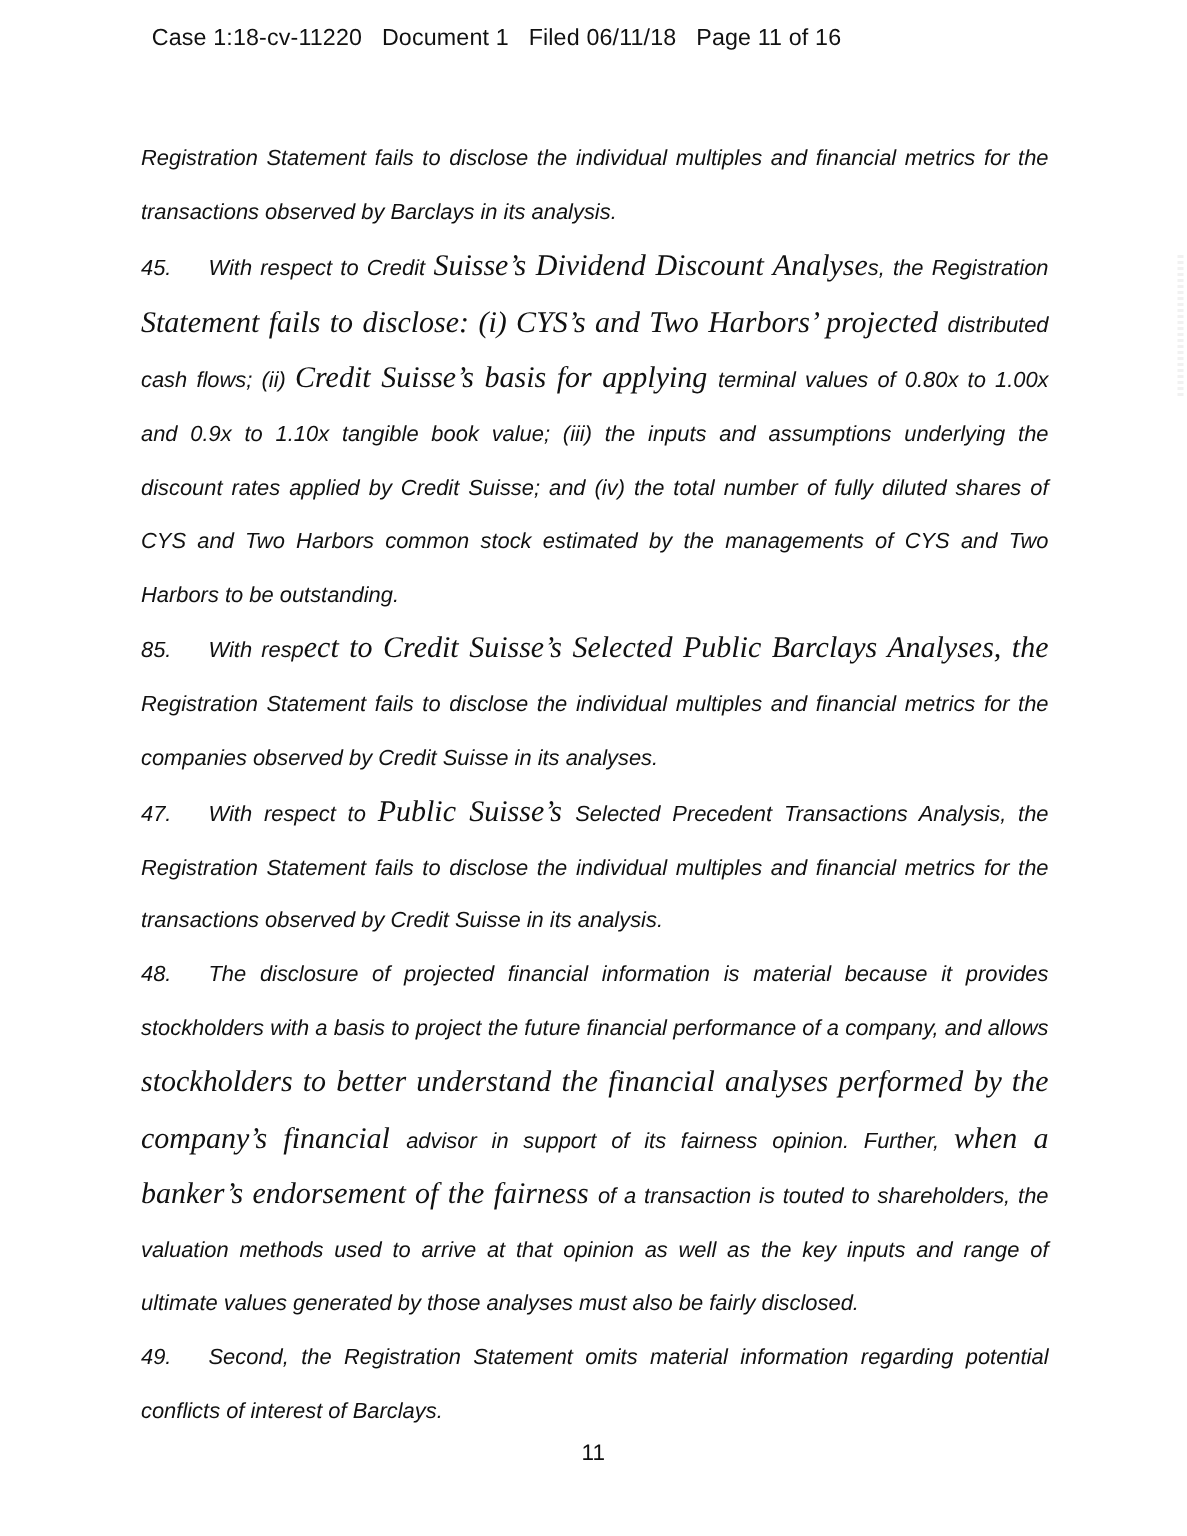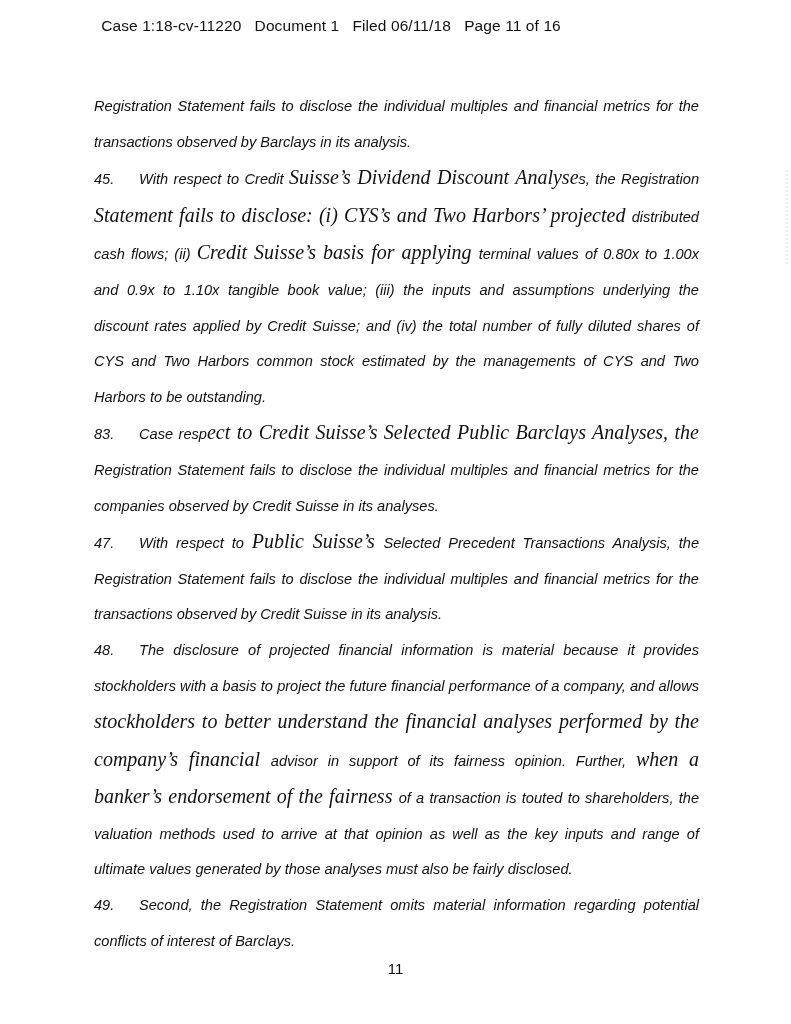--- a/index.html
+++ b/index.html
@@ -73,21 +73,21 @@
 <div class="body-text">
   <p class="para">
     <span>Registration Statement fails to disclose the individual multiples and financial metrics for the transactions observed by Barclays in its analysis.</span>
   </p>
 
   <p class="para">
     <span class="num">45.</span><span>With respect to Credit </span><span class="serif">Suisse’s Dividend Discount Analyse</span><span>s, the Registration </span><span class="serif">Statement fails to disclose: (i) CYS’s and Two Harbors’ projected </span><span>distributed cash flows; (ii) </span><span class="serif">Credit Suisse’s basis for applying </span><span>terminal values of 0.80x to 1.00x and 0.9x to 1.10x tangible book value; (iii) the inputs and assumptions underlying the discount rates applied by Credit Suisse; and (iv) the total number of fully diluted shares of CYS and Two Harbors common stock estimated by the managements of CYS and Two Harbors to be outstanding.</span>
   </p>
 
   <p class="para">
-    <span class="num">83.</span><span>Case resp</span><span class="serif">ect to Credit Suisse’s Selected Public Barclays Analyses, the </span><span>Registration Statement fails to disclose the individual multiples and financial metrics for the companies observed by Credit Suisse in its analyses.</span>
+    <span class="num">85.</span><span>With resp</span><span class="serif">ect to Credit Suisse’s Selected Public Barclays Analyses, the </span><span>Registration Statement fails to disclose the individual multiples and financial metrics for the companies observed by Credit Suisse in its analyses.</span>
   </p>
 
   <p class="para">
     <span class="num">47.</span><span>With respect to </span><span class="serif">Public Suisse’s </span><span>Selected Precedent Transactions Analysis, the Registration Statement fails to disclose the individual multiples and financial metrics for the transactions observed by Credit Suisse in its analysis.</span>
   </p>
 
   <p class="para">
     <span class="num">48.</span><span>The disclosure of projected financial information is material because it provides stockholders with a basis to project the future financial performance of a company, and allows </span><span class="serif">stockholders to better understand the financial analyses performed by the company’s financial </span><span>advisor in support of its fairness opinion.  Further, </span><span class="serif">when a banker’s endorsement of the fairness </span><span>of a transaction is touted to shareholders, the valuation methods used to arrive at that opinion as well as the key inputs and range of ultimate values generated by those analyses must also be fairly disclosed.</span>
   </p>
 

